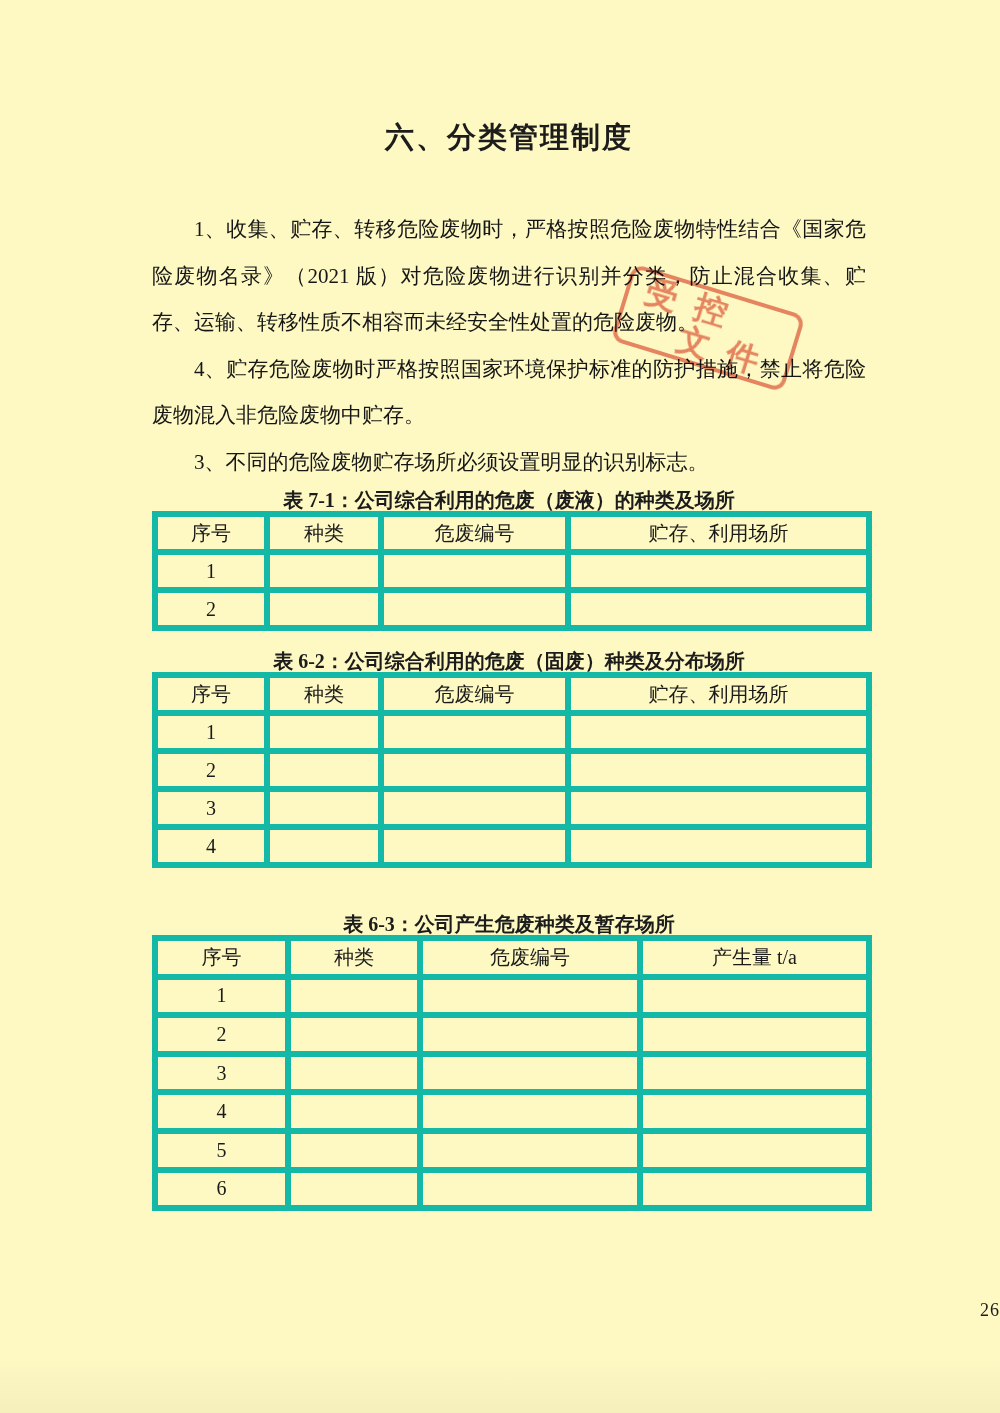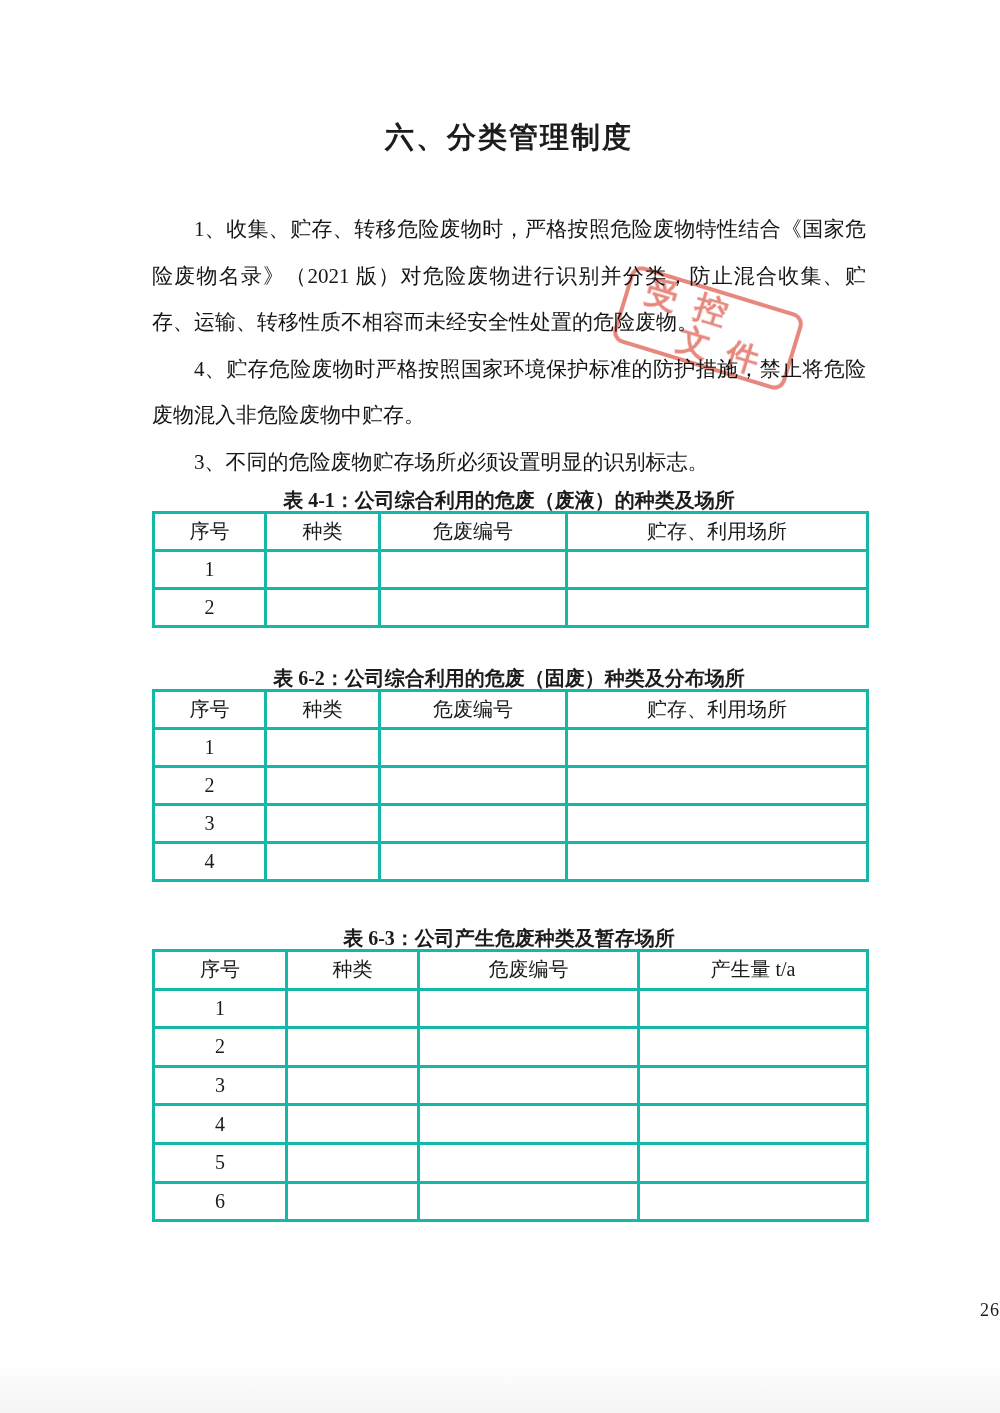--- a/index.html
+++ b/index.html
@@ -2,21 +2,21 @@
 <html style="--stamp-color: #dc5a4b;"><head>
 <meta charset="utf-8">
 <style>
   * { margin: 0; padding: 0; box-sizing: border-box; }
   html, body { background: #e8e8e8; }
   .page {
     position: relative;
     width: 1000px;
     height: 1413px;
     margin: 0 auto;
-    background: #ffffff;
+    background: #fef9c3;
     overflow: hidden;
     font-family: "Liberation Serif", "DejaVu Serif", serif;
     color: #1c1c1c;
   }
   
   .page::after {
     content: "";
     position: absolute;
     left: 0; right: 0; bottom: 0; height: 55px;
     background: linear-gradient(to bottom, rgba(0,0,0,0) 0%, rgba(0,0,0,0.04) 100%);
@@ -44,29 +44,29 @@
     text-indent: 2em;
     color: #161616;
   }
   .table-caption {
     text-align: center;
     font-size: 20px;
     font-weight: bold;
     line-height: 22px;
   }
   .cap-1 { margin-top: 4px; }
-  .cap-2 { margin-top: 39px; }
+  .cap-2 { margin-top: 19px; }
   .cap-3 { margin-top: 45px; }
   table.doc-table {
     width: 714px;
     border-collapse: collapse;
     table-layout: fixed;
   }
   table.doc-table td {
-    border: 3px solid #14b8a6;
+    border: 6px solid #14b8a6;
     text-align: center;
     vertical-align: middle;
     font-size: 20px;
     color: #1a1a1a;
   }
   table.t12 tr { height: 38px; }
   table.t3  tr { height: 38.6px; }
   
   table.t12 col:nth-child(1) { width: 112px; }
   table.t12 col:nth-child(2) { width: 114px; }
@@ -122,21 +122,21 @@
   <div class="content">
 
     <div class="doc-title">六、分类管理制度</div>
 
     <div class="body-text">
       <p>1、收集、贮存、转移危险废物时，严格按照危险废物特性结合《国家危险废物名录》（2021 版）对危险废物进行识别并分类，防止混合收集、贮存、运输、转移性质不相容而未经安全性处置的危险废物。</p>
       <p>4、贮存危险废物时严格按照国家环境保护标准的防护措施，禁止将危险废物混入非危险废物中贮存。</p>
       <p>3、不同的危险废物贮存场所必须设置明显的识别标志。</p>
     </div>
 
-    <div class="table-caption cap-1">表 4-1：公司综合利用的危废（废液）的种类及场所</div>
+    <div class="table-caption cap-1">表 7-1：公司综合利用的危废（废液）的种类及场所</div>
     <table class="doc-table t12">
       <colgroup>
           <col>
           <col>
           <col>
           <col>
         </colgroup>
       <tbody>
           <tr>
         <td>序号</td>

